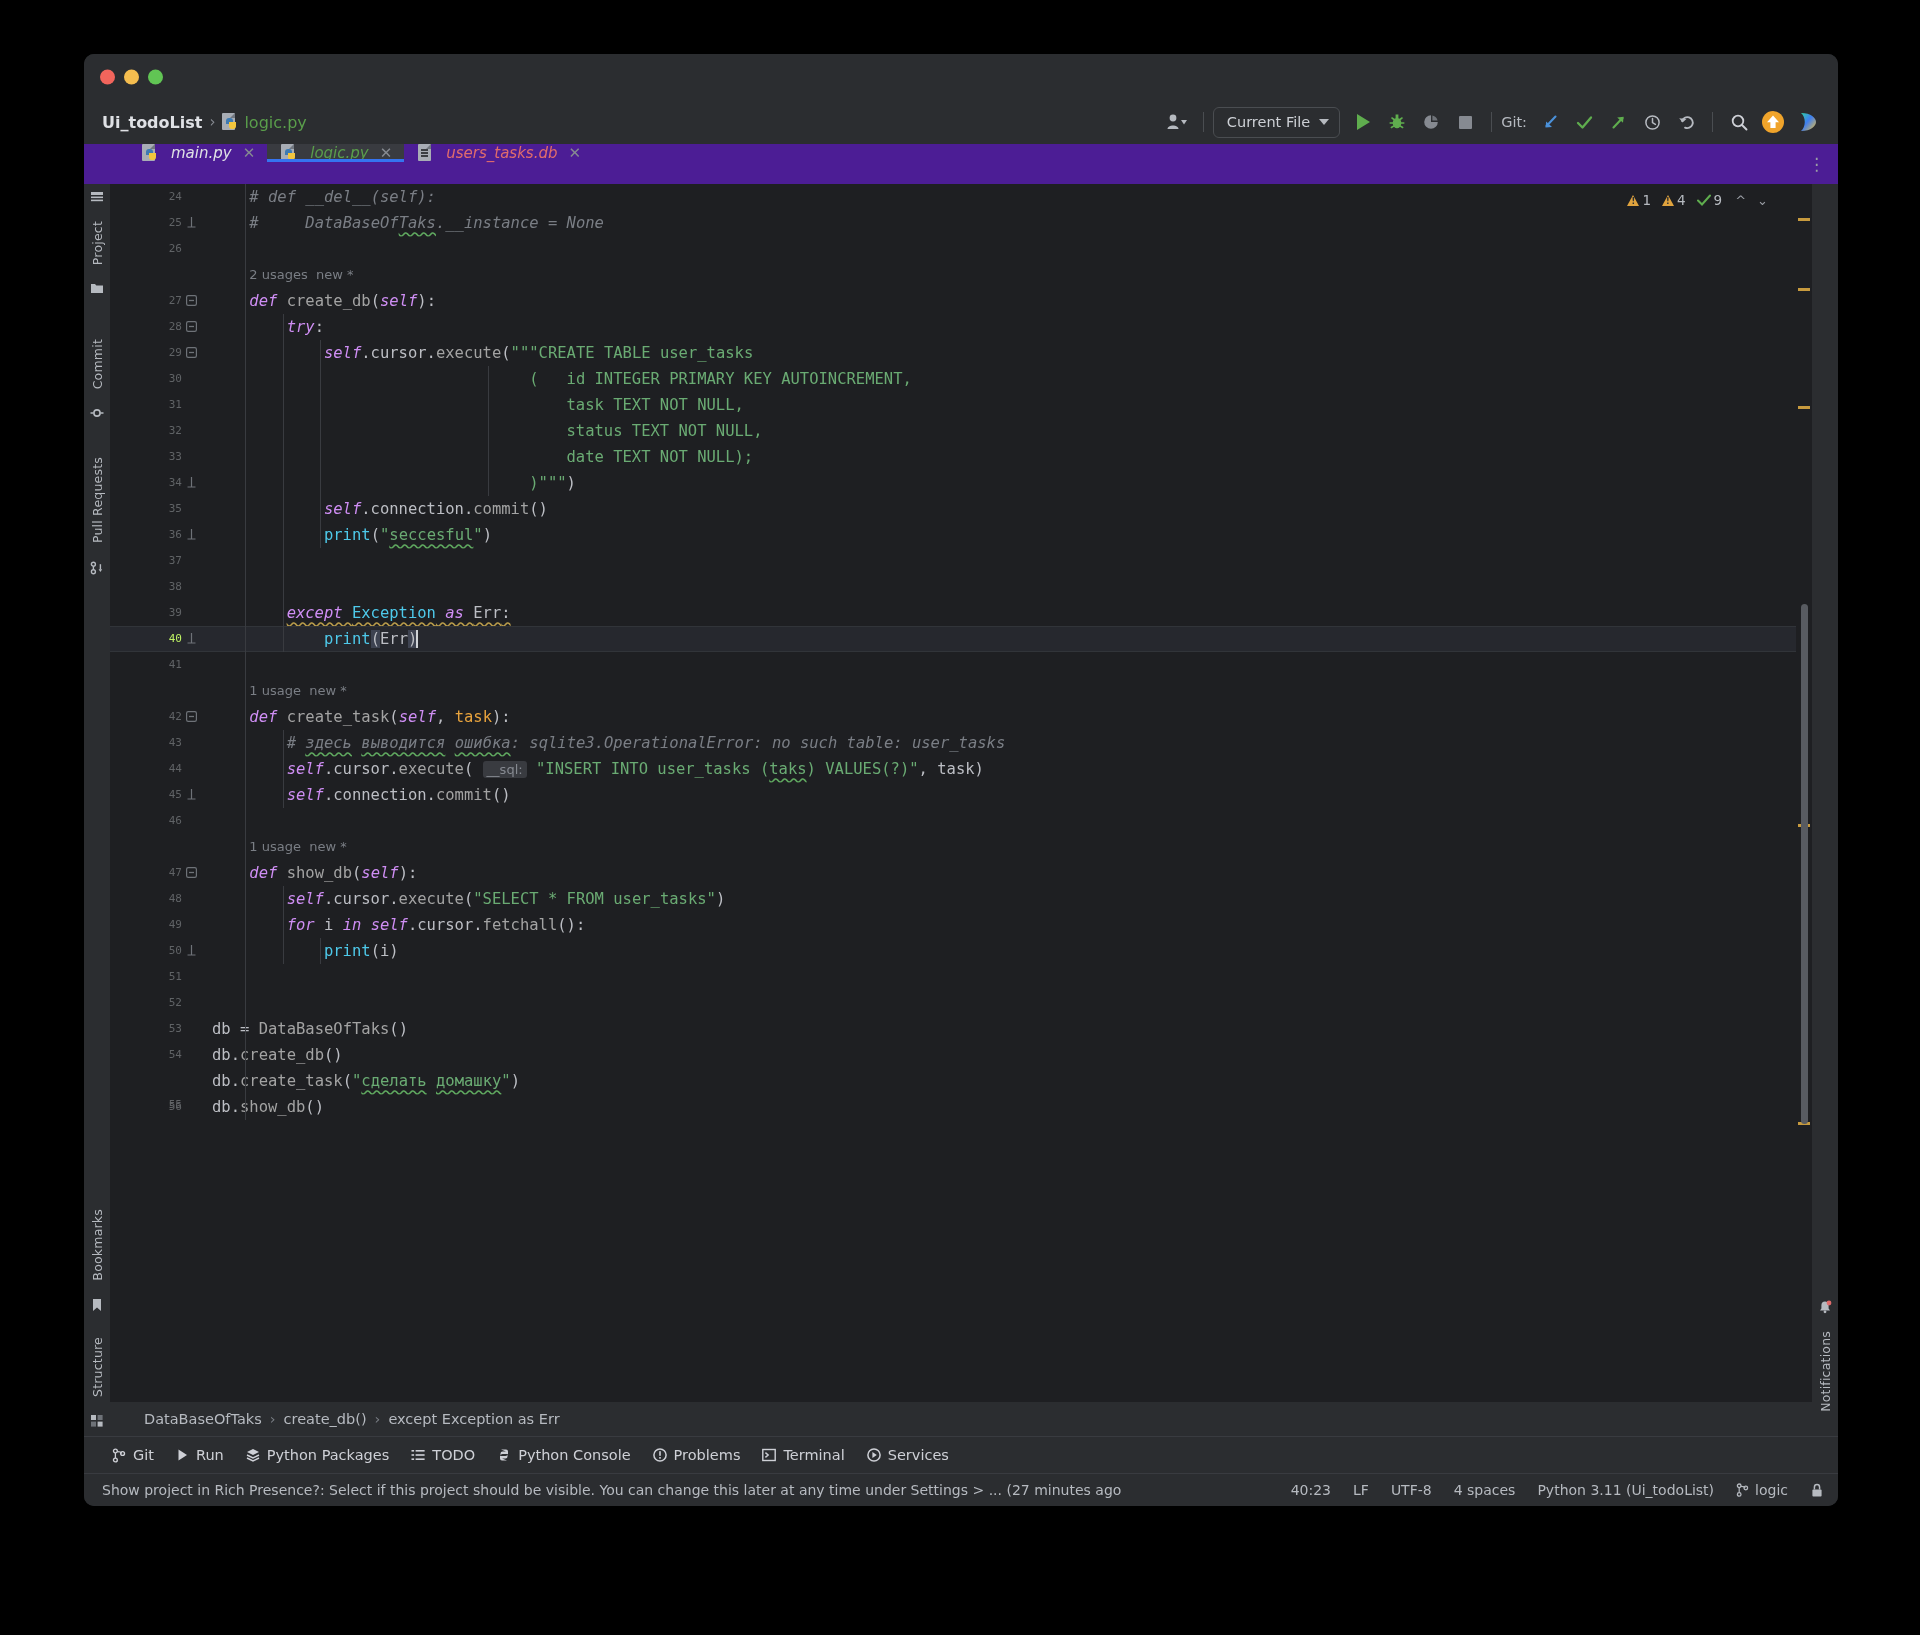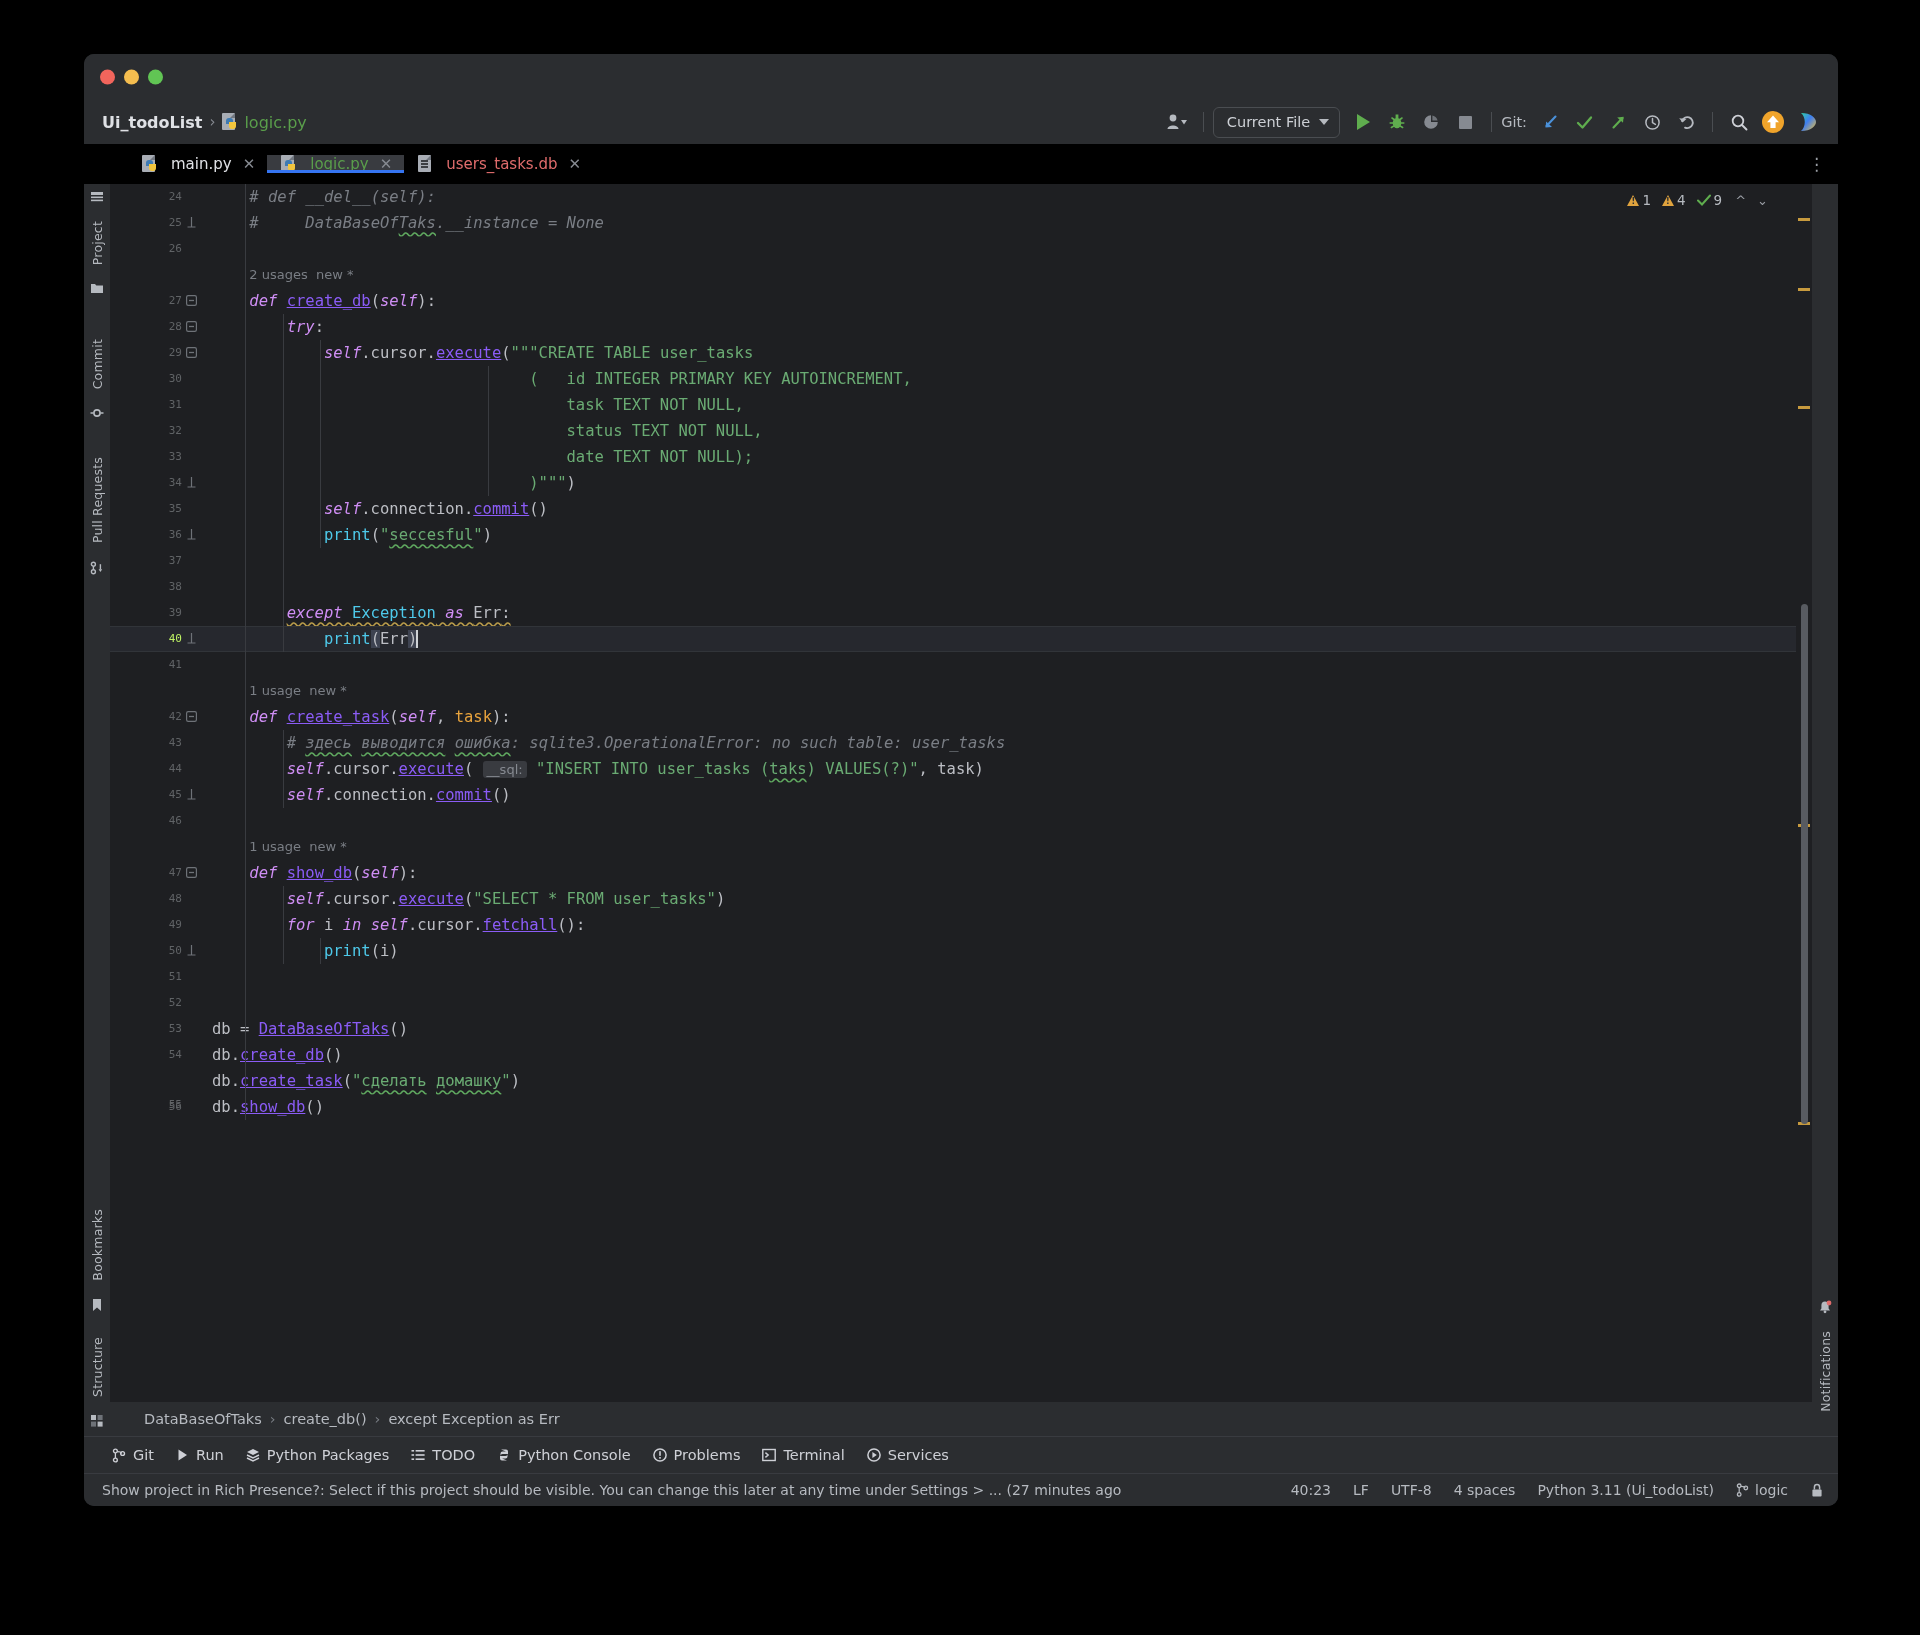--- a/index.html
+++ b/index.html
@@ -166,23 +166,24 @@
     width: 0; height: 0;
     border-top: 8px solid transparent;
     border-bottom: 8px solid transparent;
     border-left: 13px solid #5fad4e;
   }
   .stop-sq { width: 13px; height: 13px; background: #868a91; border-radius: 1px; }
 
   
   #tabsrow {
     height: 40px; flex: 0 0 40px;
-    background: #000000;
-    display: flex; align-items: center;
+    background: #4c1d95;
+    display: flex; align-items: flex-start;
     position: relative;
+    font-style: italic;
   }
   #tabsrow .leftpad { width: 44px; flex: 0 0 44px; }
   .etab {
     display: flex; align-items: center; gap: 7px;
     padding: 0 12px 0 14px;
     font-size: 15px;
     font-family: "DejaVu Sans", sans-serif;
     position: relative;
     cursor: default;
   }
@@ -298,21 +299,21 @@
   }
   
   .iguide {
     position: absolute;
     width: 1px;
     background: #393b40;
   }
 
   
   .k   { color: #cf8ef4; font-style: italic; }      
-  .fn  { color: #8b5cf6; text-decoration: underline; }                           
+  .fn  { color: #a3a3a3; }                           
   .slf { color: #cf8ef4; font-style: italic; }       
   .prm { color: #e8a33d; }                           
   .cls { color: #4ec9ea; }                           
   .str { color: #6aab73; }                           
   .cmt { color: #7a7e85; font-style: italic; }       
   .pln { color: #bcbec4; }
   .bi  { color: #4ec9ea; }
 
   .wavy-g { text-decoration: underline wavy #5fa85f; text-decoration-skip-ink: none; text-underline-offset: 3px; }
   .wavy-y { text-decoration: underline wavy #b89b4a; text-decoration-skip-ink: none; text-underline-offset: 3px; }

